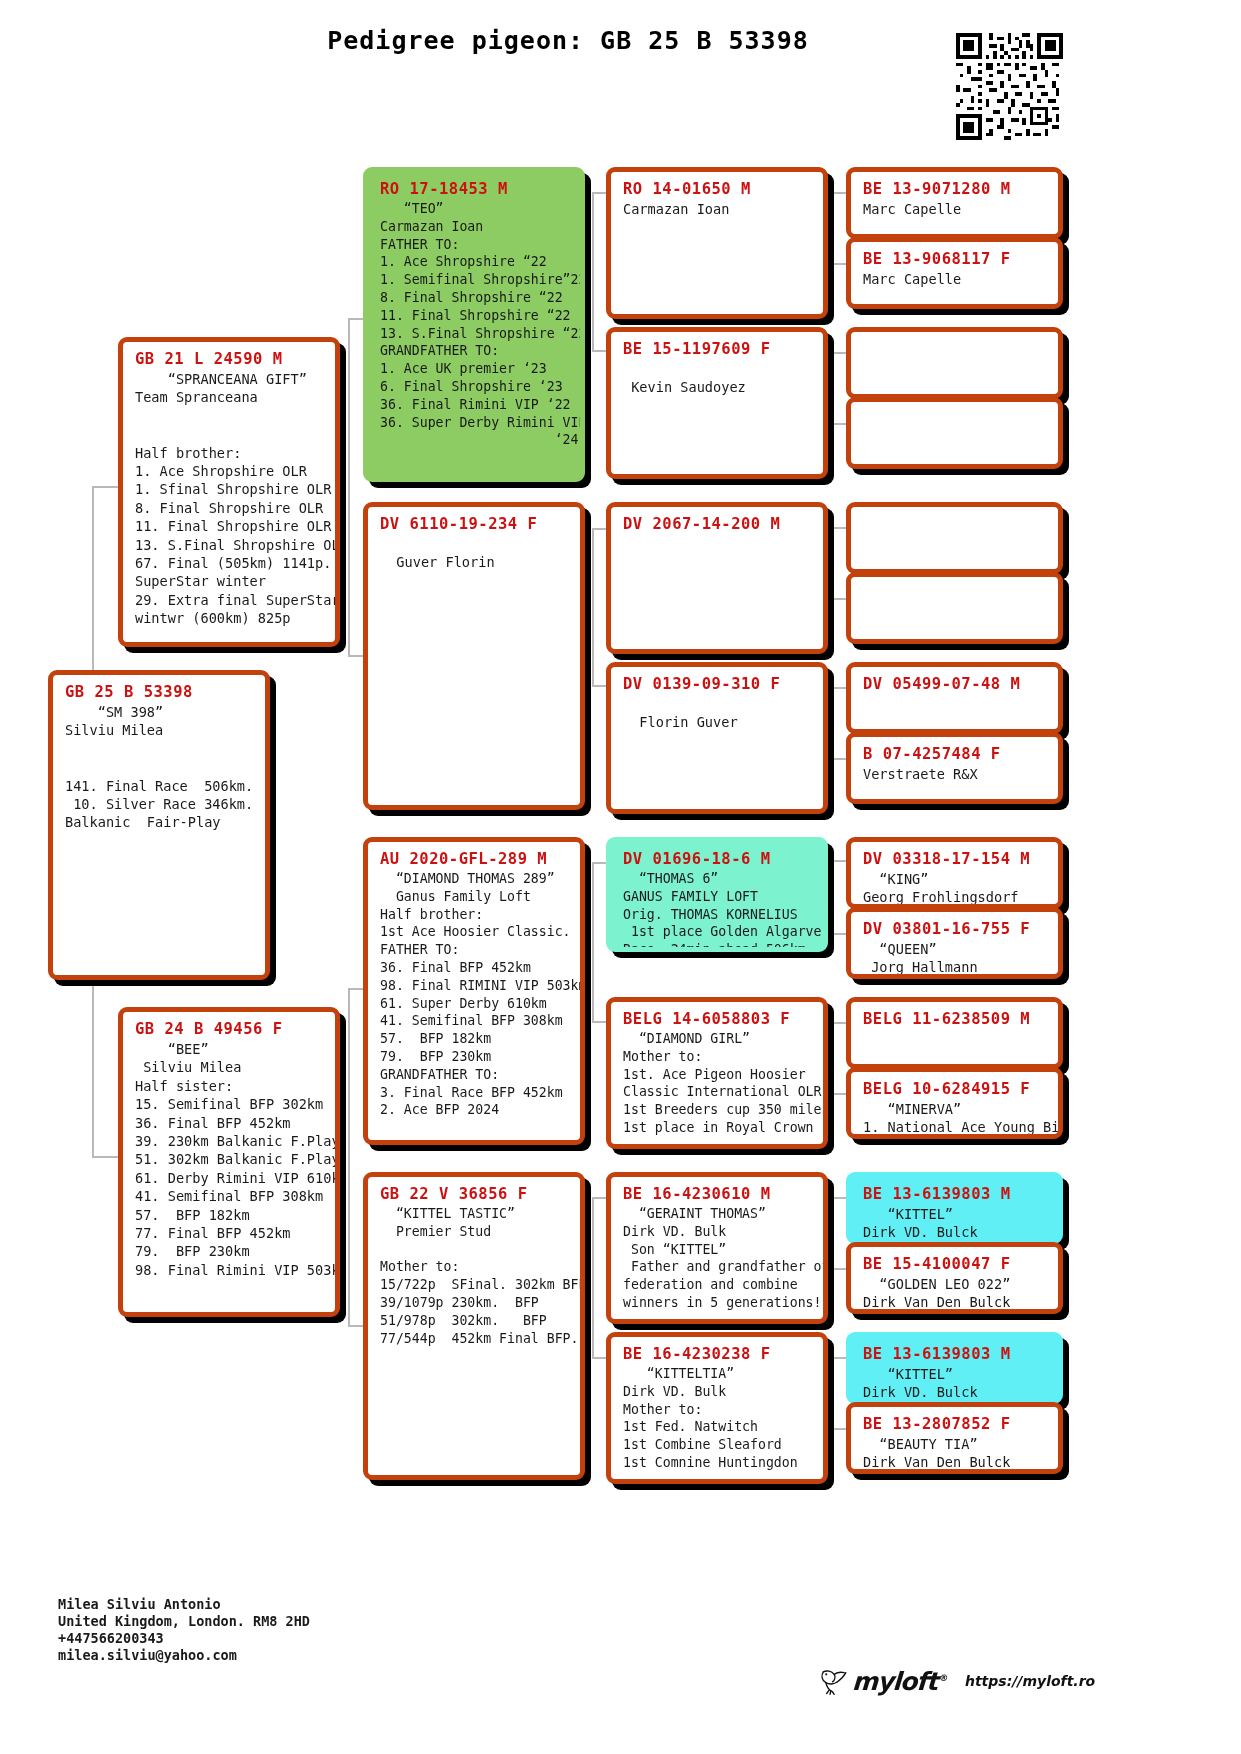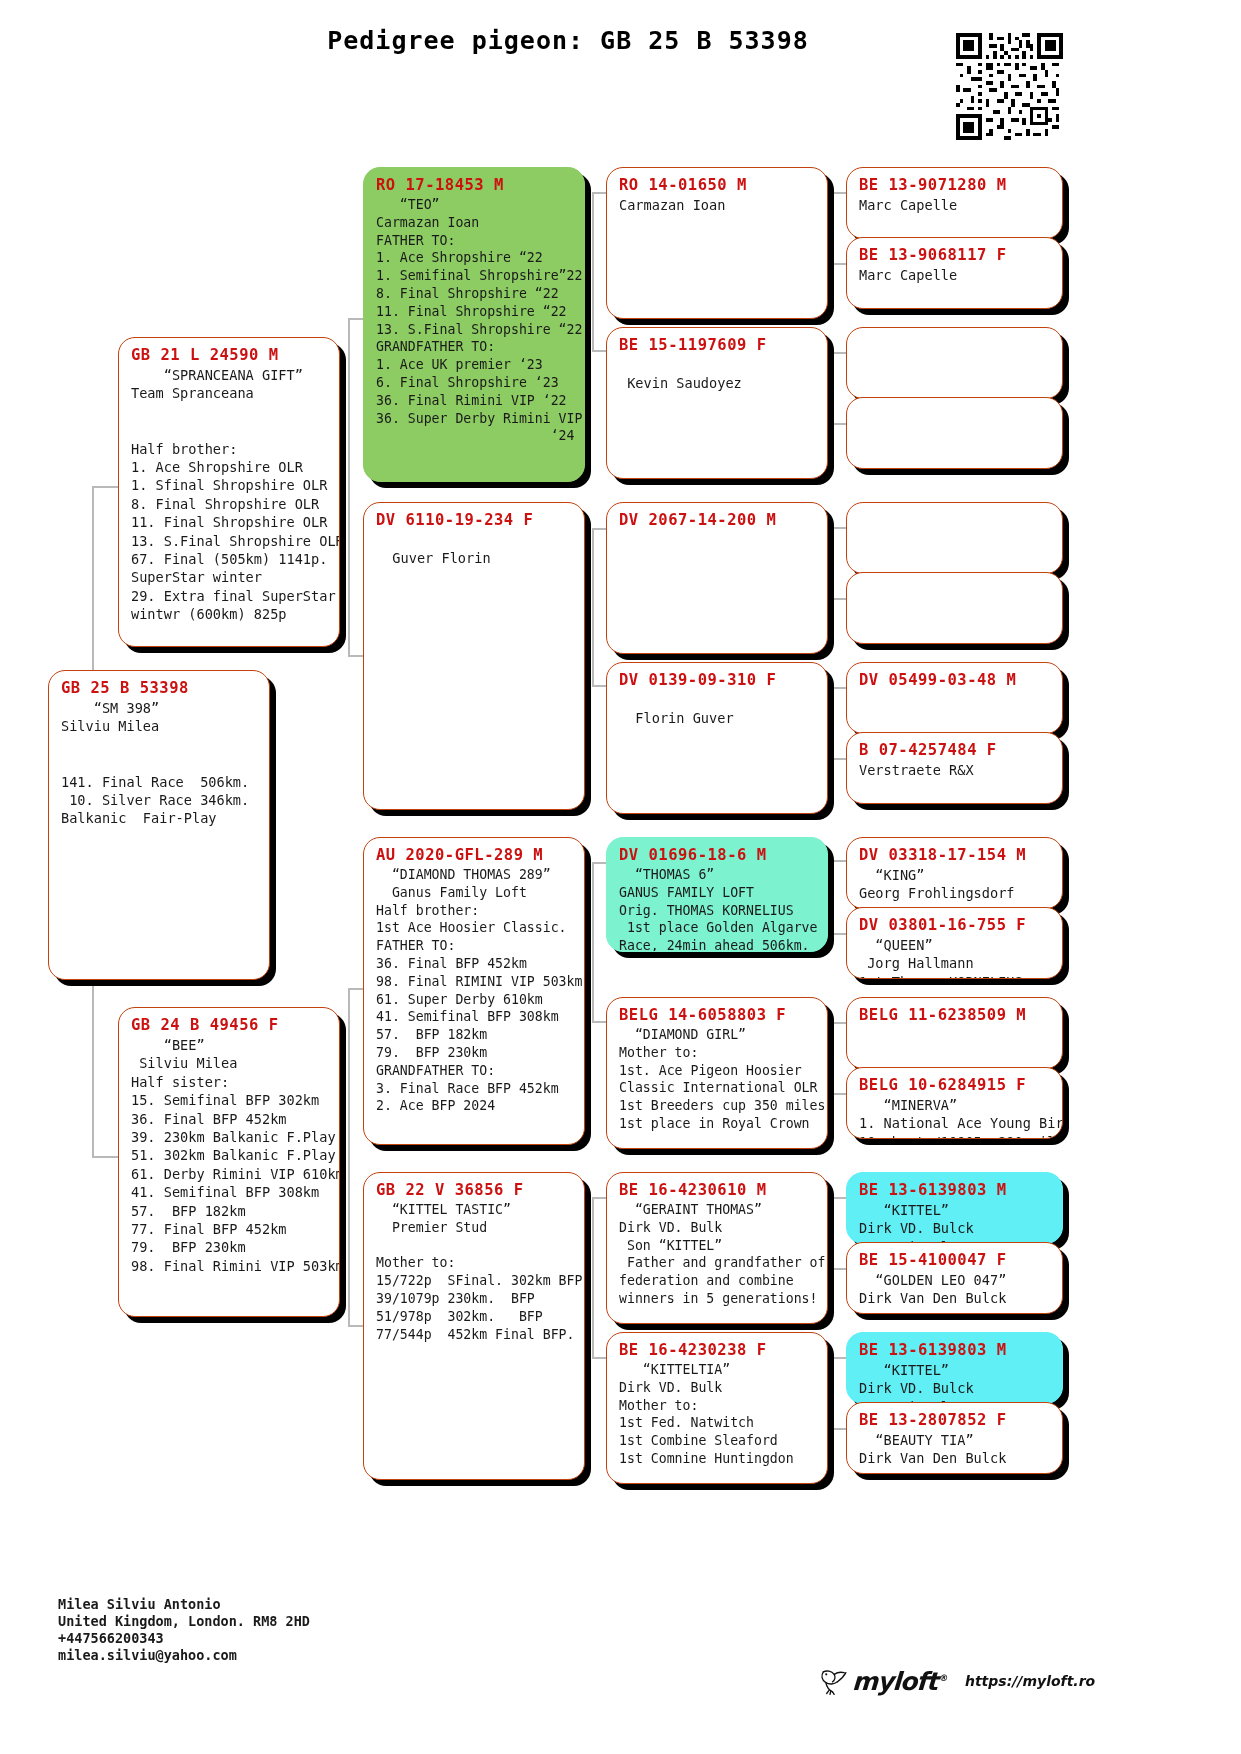--- a/index.html
+++ b/index.html
@@ -44,22 +44,22 @@
   #brand .url {
     font-family:"DejaVu Sans","Liberation Sans",sans-serif;
     font-size:14px; font-style:italic; font-weight:bold; color:#111;
     margin-left:6px;
   }
 
   
   .card {
     position:absolute;
     background:#ffffff;
-    border:1px solid #c2410c;
-    border-radius:17px;
+    border:5px solid #c2410c;
+    border-radius:9px;
     box-shadow:6px 6px 0 0 #000;
     padding:8px 10px 6px 12px;
     overflow:hidden;
   }
   .card.green  { background:#8DCC63; border-color:#8DCC63; }
   .card.cyan   { background:#7CF2CE; border-color:#7CF2CE; }
   .card.cyan2  { background:#5FEFF5; border-color:#5FEFF5; }
 
   .ring {
     color:#cc1111;
@@ -443,21 +443,21 @@
 </div>
 <div class="card" style="left:846px; top:502px; width:217px; height:72px;">
   <div class="ring"></div>
   <div class="body"></div>
 </div>
 <div class="card" style="left:846px; top:572px; width:217px; height:72px;">
   <div class="ring"></div>
   <div class="body"></div>
 </div>
 <div class="card" style="left:846px; top:662px; width:217px; height:72px;">
-  <div class="ring">DV 05499-03-48 M</div>
+  <div class="ring">DV 05499-07-48 M</div>
   <div class="body"></div>
 </div>
 <div class="card" style="left:846px; top:732px; width:217px; height:72px;">
   <div class="ring">B 07-4257484 F</div>
   <div class="body">Verstraete R&amp;X</div>
 </div>
 <div class="card" style="left:846px; top:837px; width:217px; height:72px;">
   <div class="ring">DV 03318-17-154 M</div>
   <div class="body">  “KING”
 Georg Frohlingsdorf
@@ -479,21 +479,21 @@
 10. best /10905p 290 miles</div>
 </div>
 <div class="card cyan2" style="left:846px; top:1172px; width:217px; height:72px;">
   <div class="ring">BE 13-6139803 M</div>
   <div class="body">   “KITTEL”
 Dirk VD. Bulck
 1. National KBDB 2013</div>
 </div>
 <div class="card" style="left:846px; top:1242px; width:217px; height:72px;">
   <div class="ring">BE 15-4100047 F</div>
-  <div class="body">  “GOLDEN LEO 047”
+  <div class="body">  “GOLDEN LEO 022”
 Dirk Van Den Bulck</div>
 </div>
 <div class="card cyan2" style="left:846px; top:1332px; width:217px; height:72px;">
   <div class="ring">BE 13-6139803 M</div>
   <div class="body">   “KITTEL”
 Dirk VD. Bulck
 1. National KBDB 2013</div>
 </div>
 <div class="card" style="left:846px; top:1402px; width:217px; height:72px;">
   <div class="ring">BE 13-2807852 F</div>

